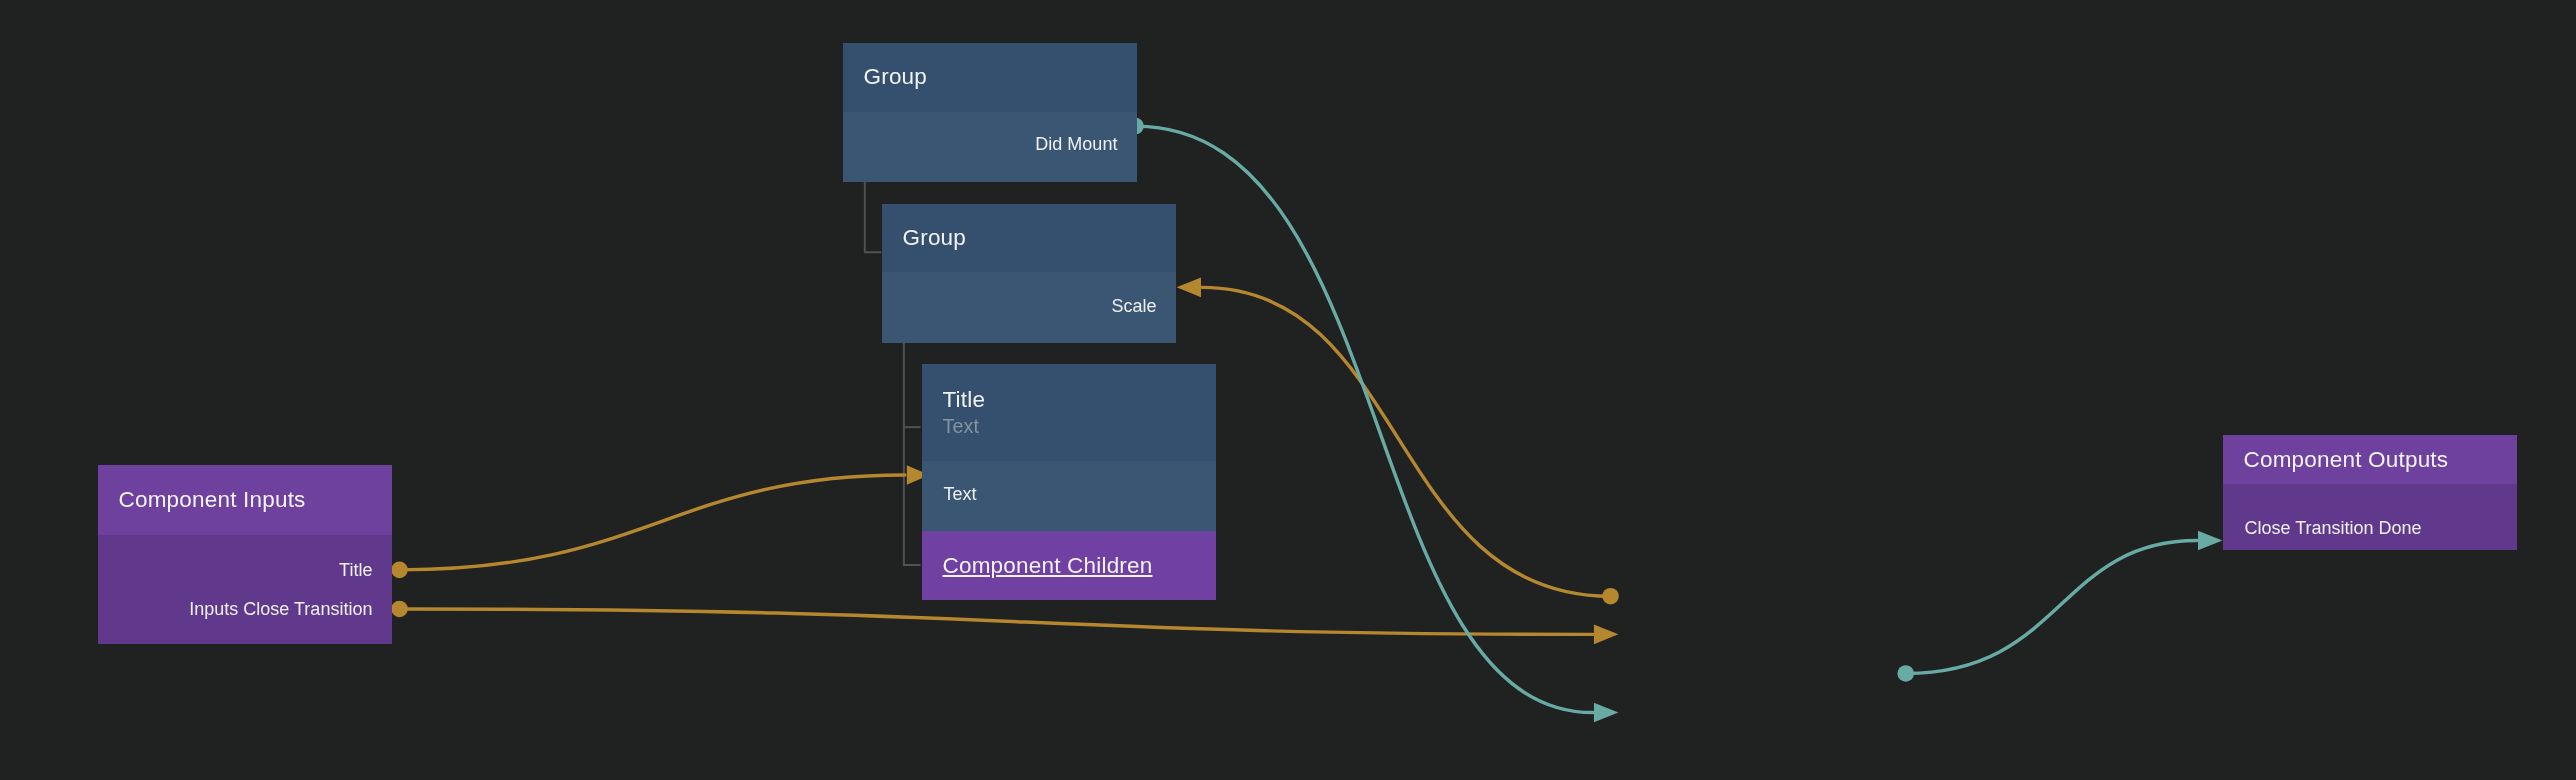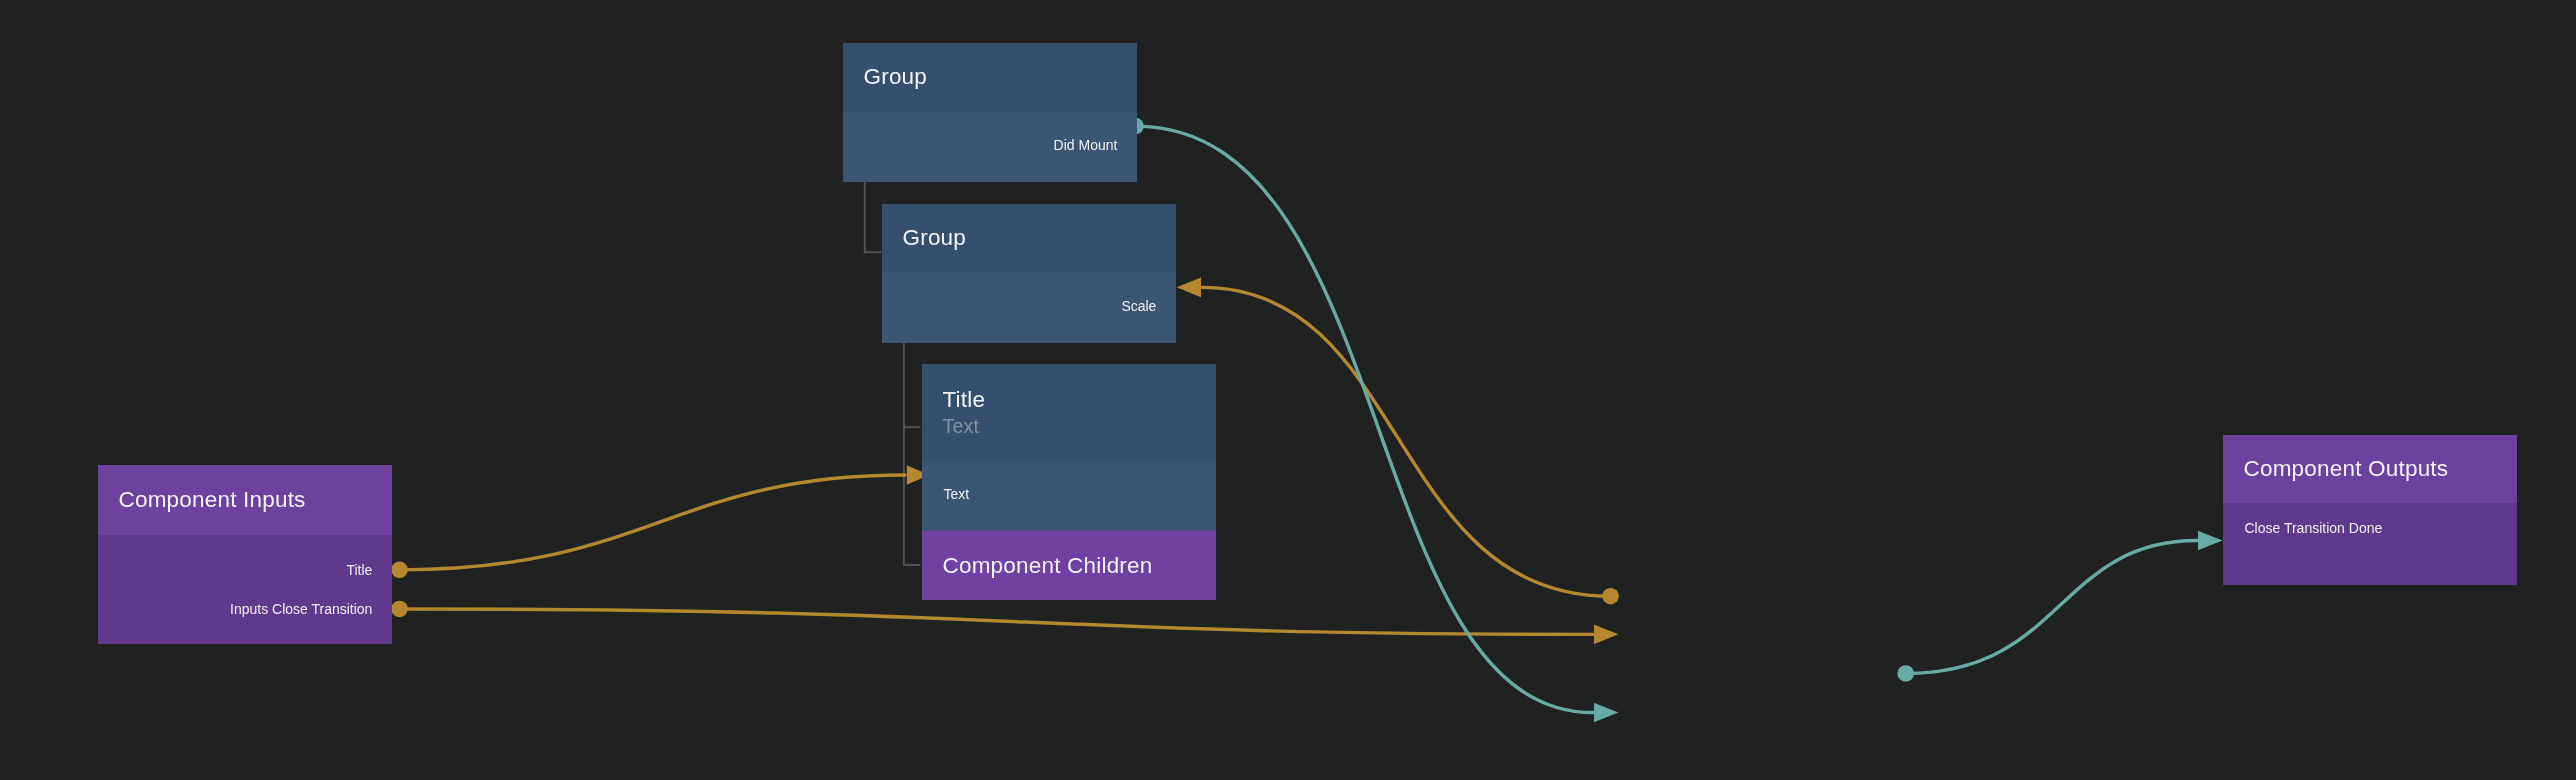--- a/index.html
+++ b/index.html
@@ -23,21 +23,21 @@
   .wires path.w.orange{stroke:var(--wire-data);}
   .wires path.w.teal{stroke:var(--wire-signal);}
   .wires polygon.orange, .wires circle.orange{fill:var(--wire-data);}
   .wires polygon.teal, .wires circle.teal{fill:var(--wire-signal);}
 
   .node{position:absolute;color:var(--text-header);}
   .node .hdr{display:flex;align-items:center;padding:0 20.5px;font-size:22.5px;letter-spacing:0.2px;}
   .node .hdr.stack{flex-direction:column;align-items:flex-start;justify-content:center;gap:2.9px;}
   .node .hdr .sub{font-size:19.6px;color:var(--text-subtitle);}
   .node .body{box-sizing:border-box;}
-  .port{height:39px;display:flex;align-items:center;font-size:14px;color:var(--text-port);}
+  .port{height:39px;display:flex;align-items:center;font-size:18px;color:var(--text-port);}
   .port.right{justify-content:flex-end;padding-right:19.6px;}
   .port.left{justify-content:flex-start;padding-left:21.5px;}
 
   .node.blue .hdr{background:var(--blue-hdr);margin-top:21px;}
   .node.blue .body{background:var(--blue-body);}
   .node.purple .hdr{background:var(--purple-hdr);}
   .node.purple .body{background:var(--purple-body);}
   .node.solid{background:var(--purple-solid);}
   .node.solid .hdr{background:transparent;}
   .node.gray .hdr{background:var(--states-hdr);}
@@ -102,21 +102,21 @@
       <span>Title</span>
       <span class="sub">Text</span>
     </div>
     <div class="body" style="height:70px;padding-top:13.7px">
       <div class="port left">
         <span>Text</span>
       </div>
     </div>
   </div>
 
-  <div class="node solid" style="left:922px;top:531px;width:294px;">
+  <div class="node solid" style="left:922px;top:531px;width:294px;text-decoration:underline;">
     <div class="hdr" style="height:69px">
       <span>Component Children</span>
     </div>
   </div>
 
   <div class="node purple" style="left:98px;top:465px;width:294px;text-align:right;">
     <div class="hdr" style="height:70px">
       <span>Component Inputs</span>
     </div>
     <div class="body" style="height:109px;padding-top:15.6px">
@@ -124,24 +124,24 @@
         <span>Title</span>
       </div>
       <div class="port right">
         <span>Inputs Close Transition</span>
       </div>
     </div>
   </div>
 
 
   <div class="node purple" style="left:2223px;top:435px;width:294px;">
-    <div class="hdr" style="height:68px">
+    <div class="hdr" style="height:49px">
       <span>Component Outputs</span>
     </div>
-    <div class="body" style="height:82px;padding-top:5px">
+    <div class="body" style="height:66px;padding-top:25px">
       <div class="port left">
         <span>Close Transition Done</span>
       </div>
     </div>
   </div>
 
 </div>
 
 
 </body></html>

